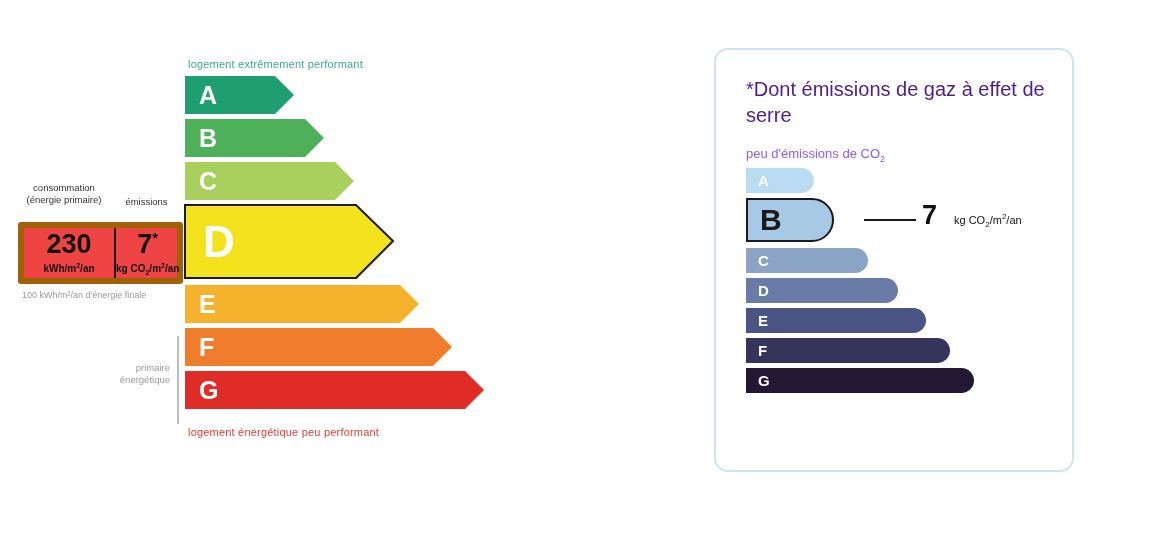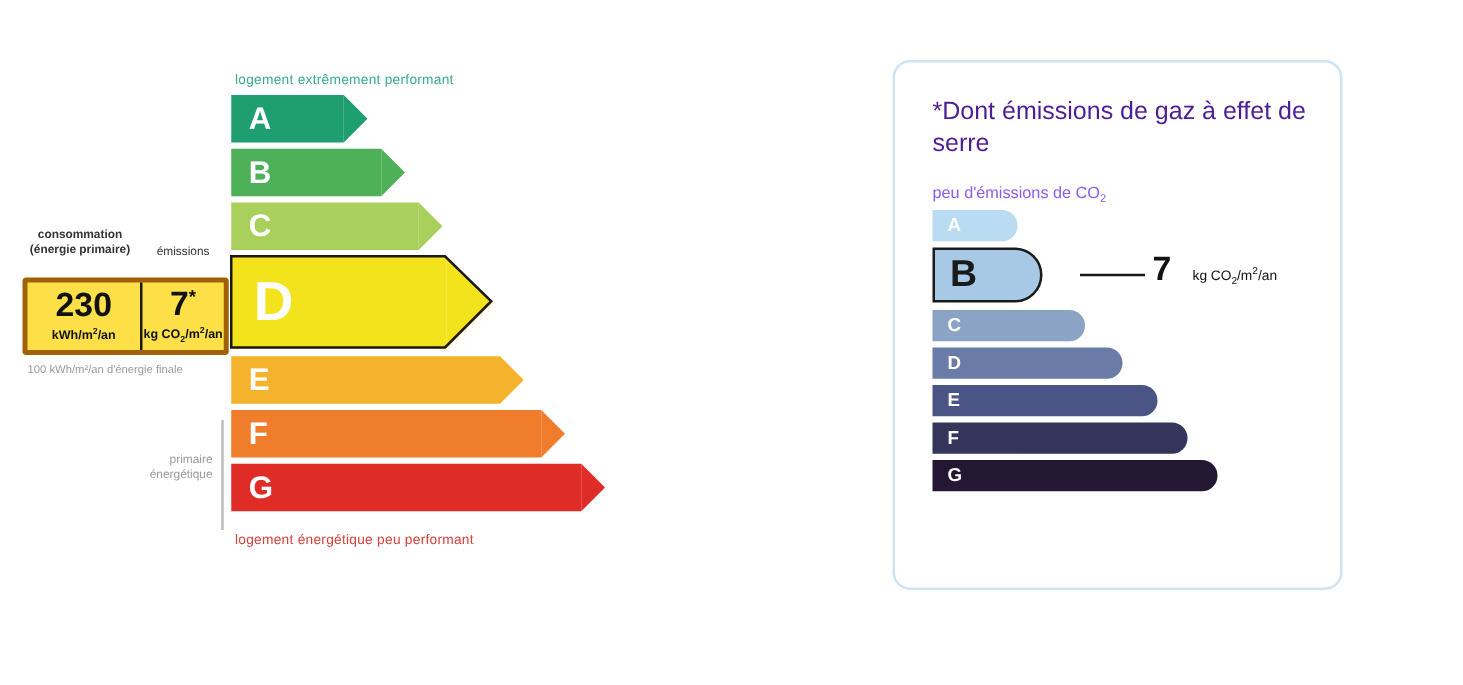--- a/index.html
+++ b/index.html
@@ -103,24 +103,24 @@
     color: #ffffff;
   }
 
   
   #value-box {
     position: absolute;
     left: 18px;
     top: 222px;
     width: 165px;
     height: 62px;
-    border: 4px solid #a16207;
+    border: 6px solid #a16207;
     border-radius: 3px;
     display: flex;
-    background: #fde047;
+    background: #ef4444;
     box-sizing: border-box;
   }
   .vb-cell {
     flex: 1;
     display: flex;
     flex-direction: column;
     align-items: center;
     justify-content: center;
     box-sizing: border-box;
   }
@@ -152,21 +152,20 @@
     position: absolute;
     font-size: 9.5px;
     color: #333;
     line-height: 1.25;
     text-align: center;
   }
   #head-conso {
     left: 18px;
     top: 182px;
     width: 92px;
-    font-weight: bold;
   }
   #head-emis {
     left: 110px;
     top: 196px;
     width: 73px;
   }
   #final-energy {
     position: absolute;
     left: 22px;
     top: 290px;

